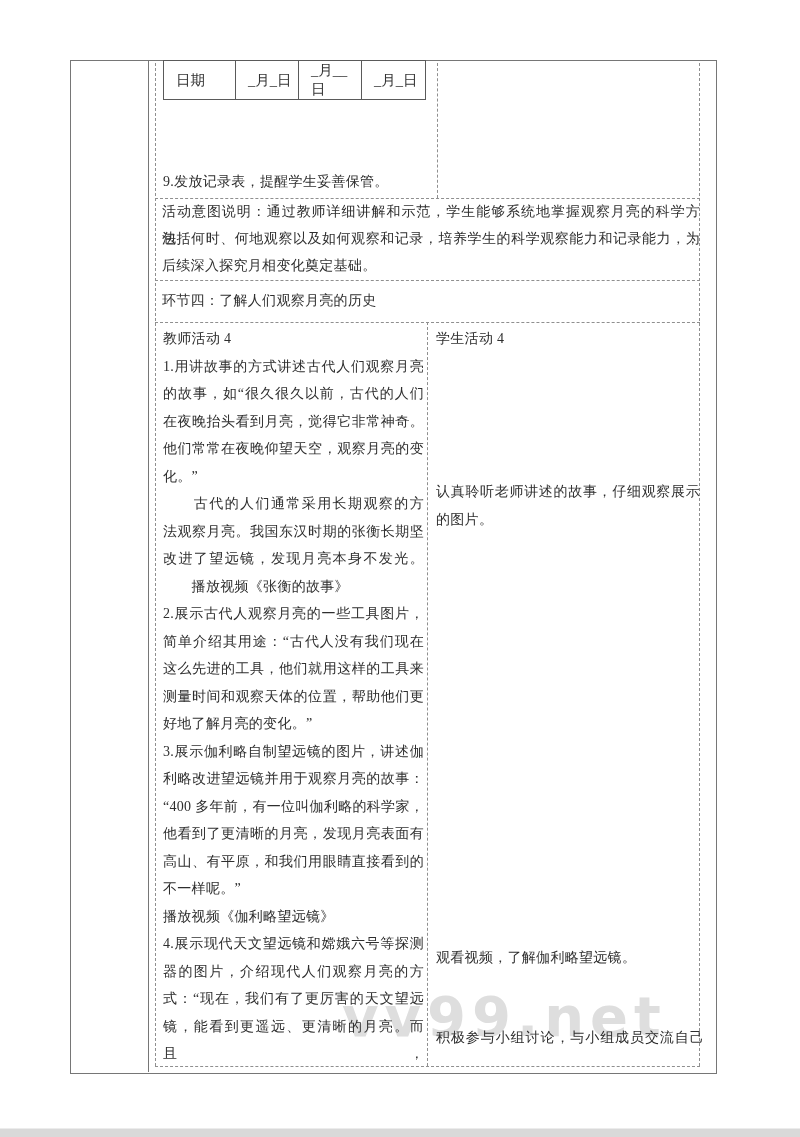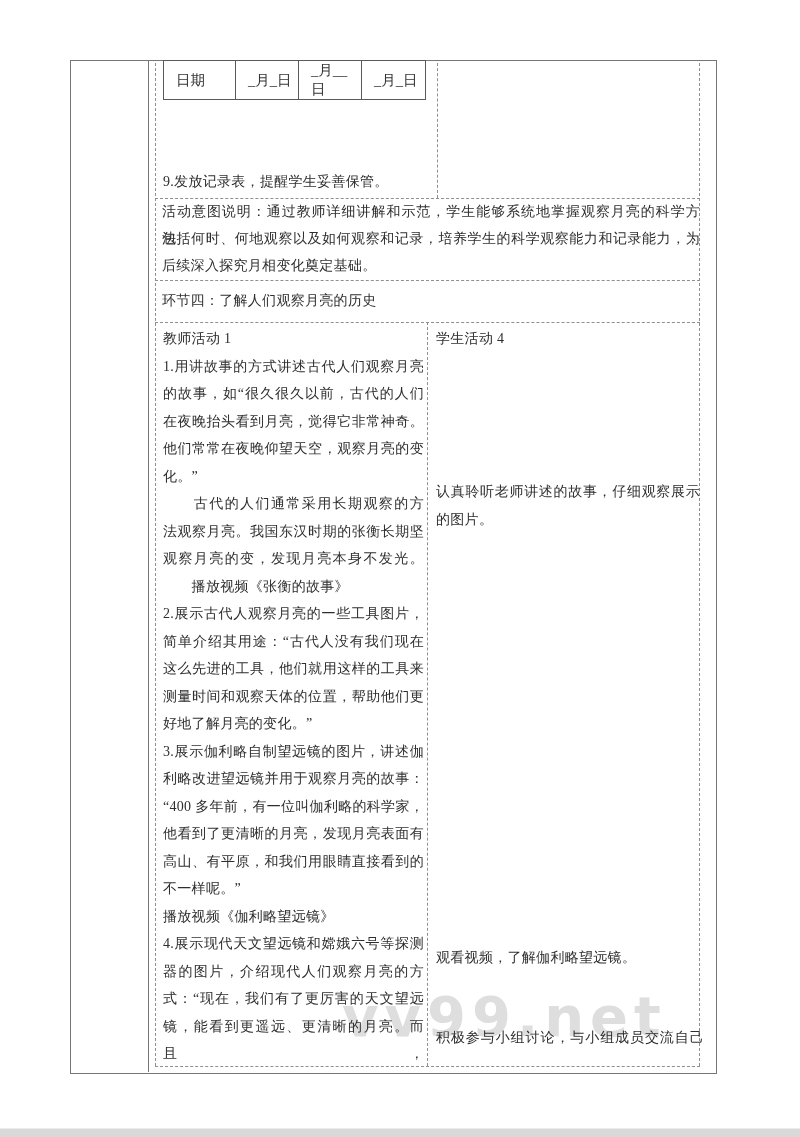--- a/index.html
+++ b/index.html
@@ -89,30 +89,30 @@
 
   <div class="tblock intent">
       <div class="doc-line j">活动意图说明：通过教师详细讲解和示范，学生能够系统地掌握观察月亮的科学方法，</div>
       <div class="doc-line j">包括何时、何地观察以及如何观察和记录，培养学生的科学观察能力和记录能力，为</div>
       <div class="doc-line">后续深入探究月相变化奠定基础。</div>
     </div>
 
   <div class="tblock section4 doc-line">环节四：了解人们观察月亮的历史</div>
 
   <div class="tblock teacher-cell">
-    <div class="doc-line">教师活动 1</div>
+    <div class="doc-line">教师活动 4</div>
     <div>
         <div class="doc-line j">1.用讲故事的方式讲述古代人们观察月亮</div>
         <div class="doc-line j">的故事，如“很久很久以前，古代的人们</div>
         <div class="doc-line j">在夜晚抬头看到月亮，觉得它非常神奇。</div>
         <div class="doc-line j">他们常常在夜晚仰望天空，观察月亮的变</div>
         <div class="doc-line">化。”</div>
         <div class="doc-line j">　　古代的人们通常采用长期观察的方</div>
         <div class="doc-line j">法观察月亮。我国东汉时期的张衡长期坚</div>
-        <div class="doc-line j">观察月亮的变，发现月亮本身不发光。</div>
+        <div class="doc-line j">改进了望远镜，发现月亮本身不发光。</div>
         <div class="doc-line">　　播放视频《张衡的故事》</div>
         <div class="doc-line j">2.展示古代人观察月亮的一些工具图片，</div>
         <div class="doc-line j">简单介绍其用途：“古代人没有我们现在</div>
         <div class="doc-line j">这么先进的工具，他们就用这样的工具来</div>
         <div class="doc-line j">测量时间和观察天体的位置，帮助他们更</div>
         <div class="doc-line">好地了解月亮的变化。”</div>
         <div class="doc-line j">3.展示伽利略自制望远镜的图片，讲述伽</div>
         <div class="doc-line j">利略改进望远镜并用于观察月亮的故事：</div>
         <div class="doc-line j">“400 多年前，有一位叫伽利略的科学家，</div>
         <div class="doc-line j">他看到了更清晰的月亮，发现月亮表面有</div>

